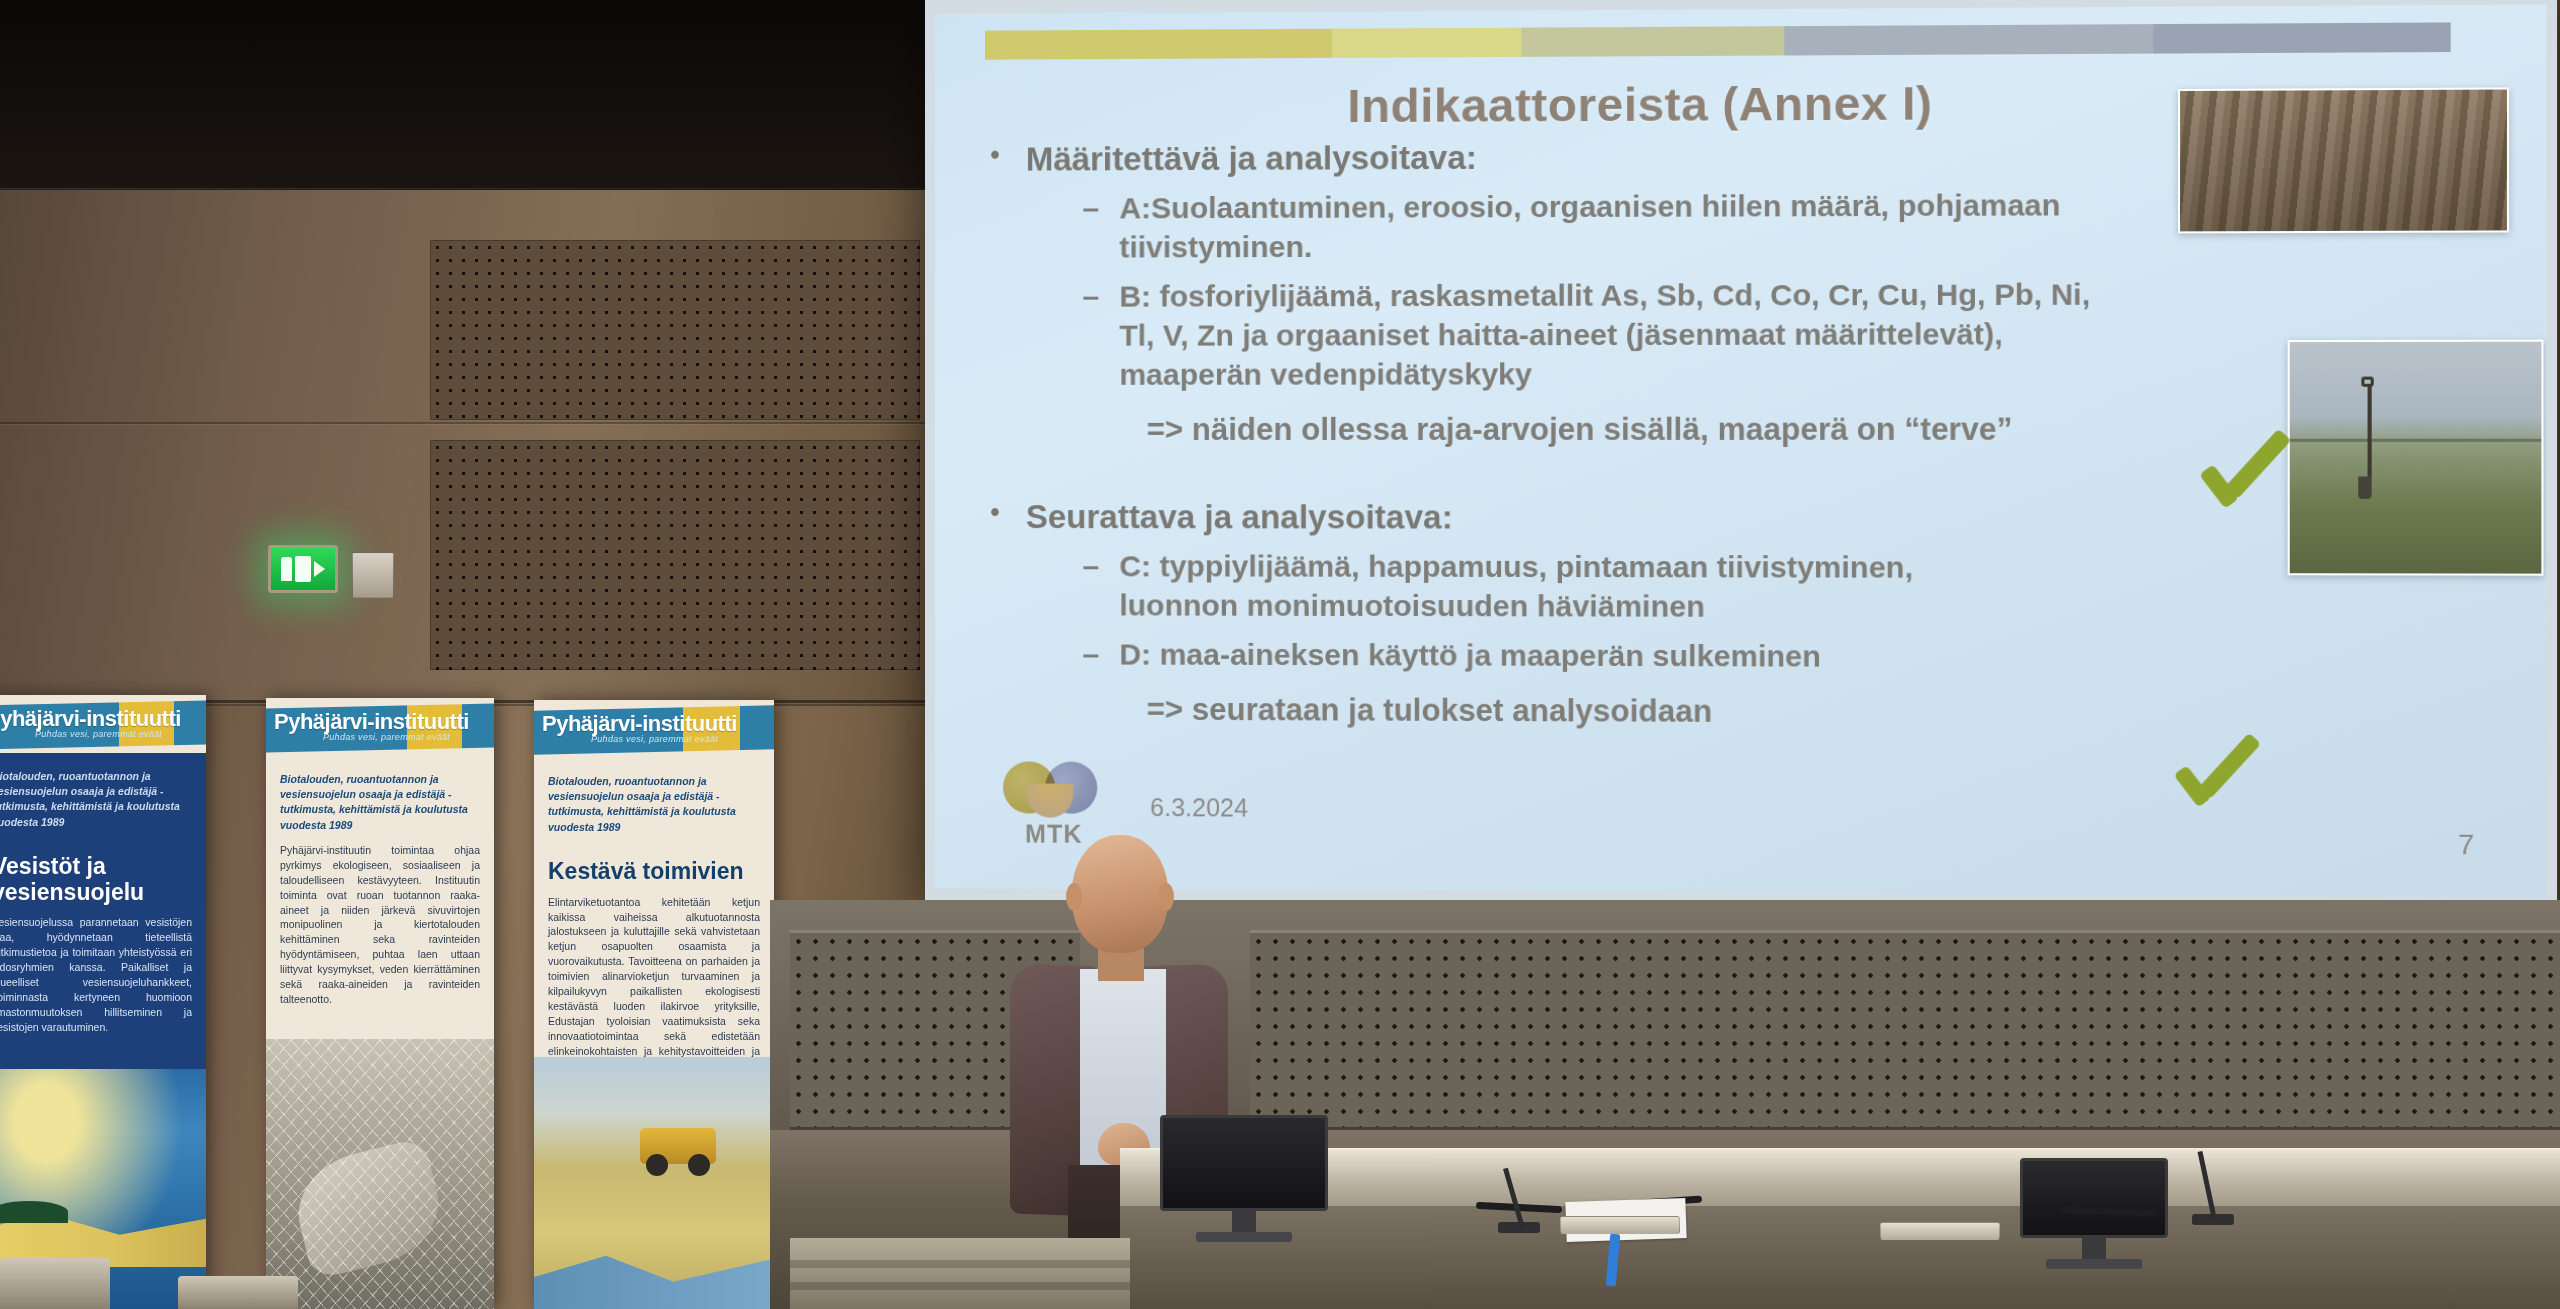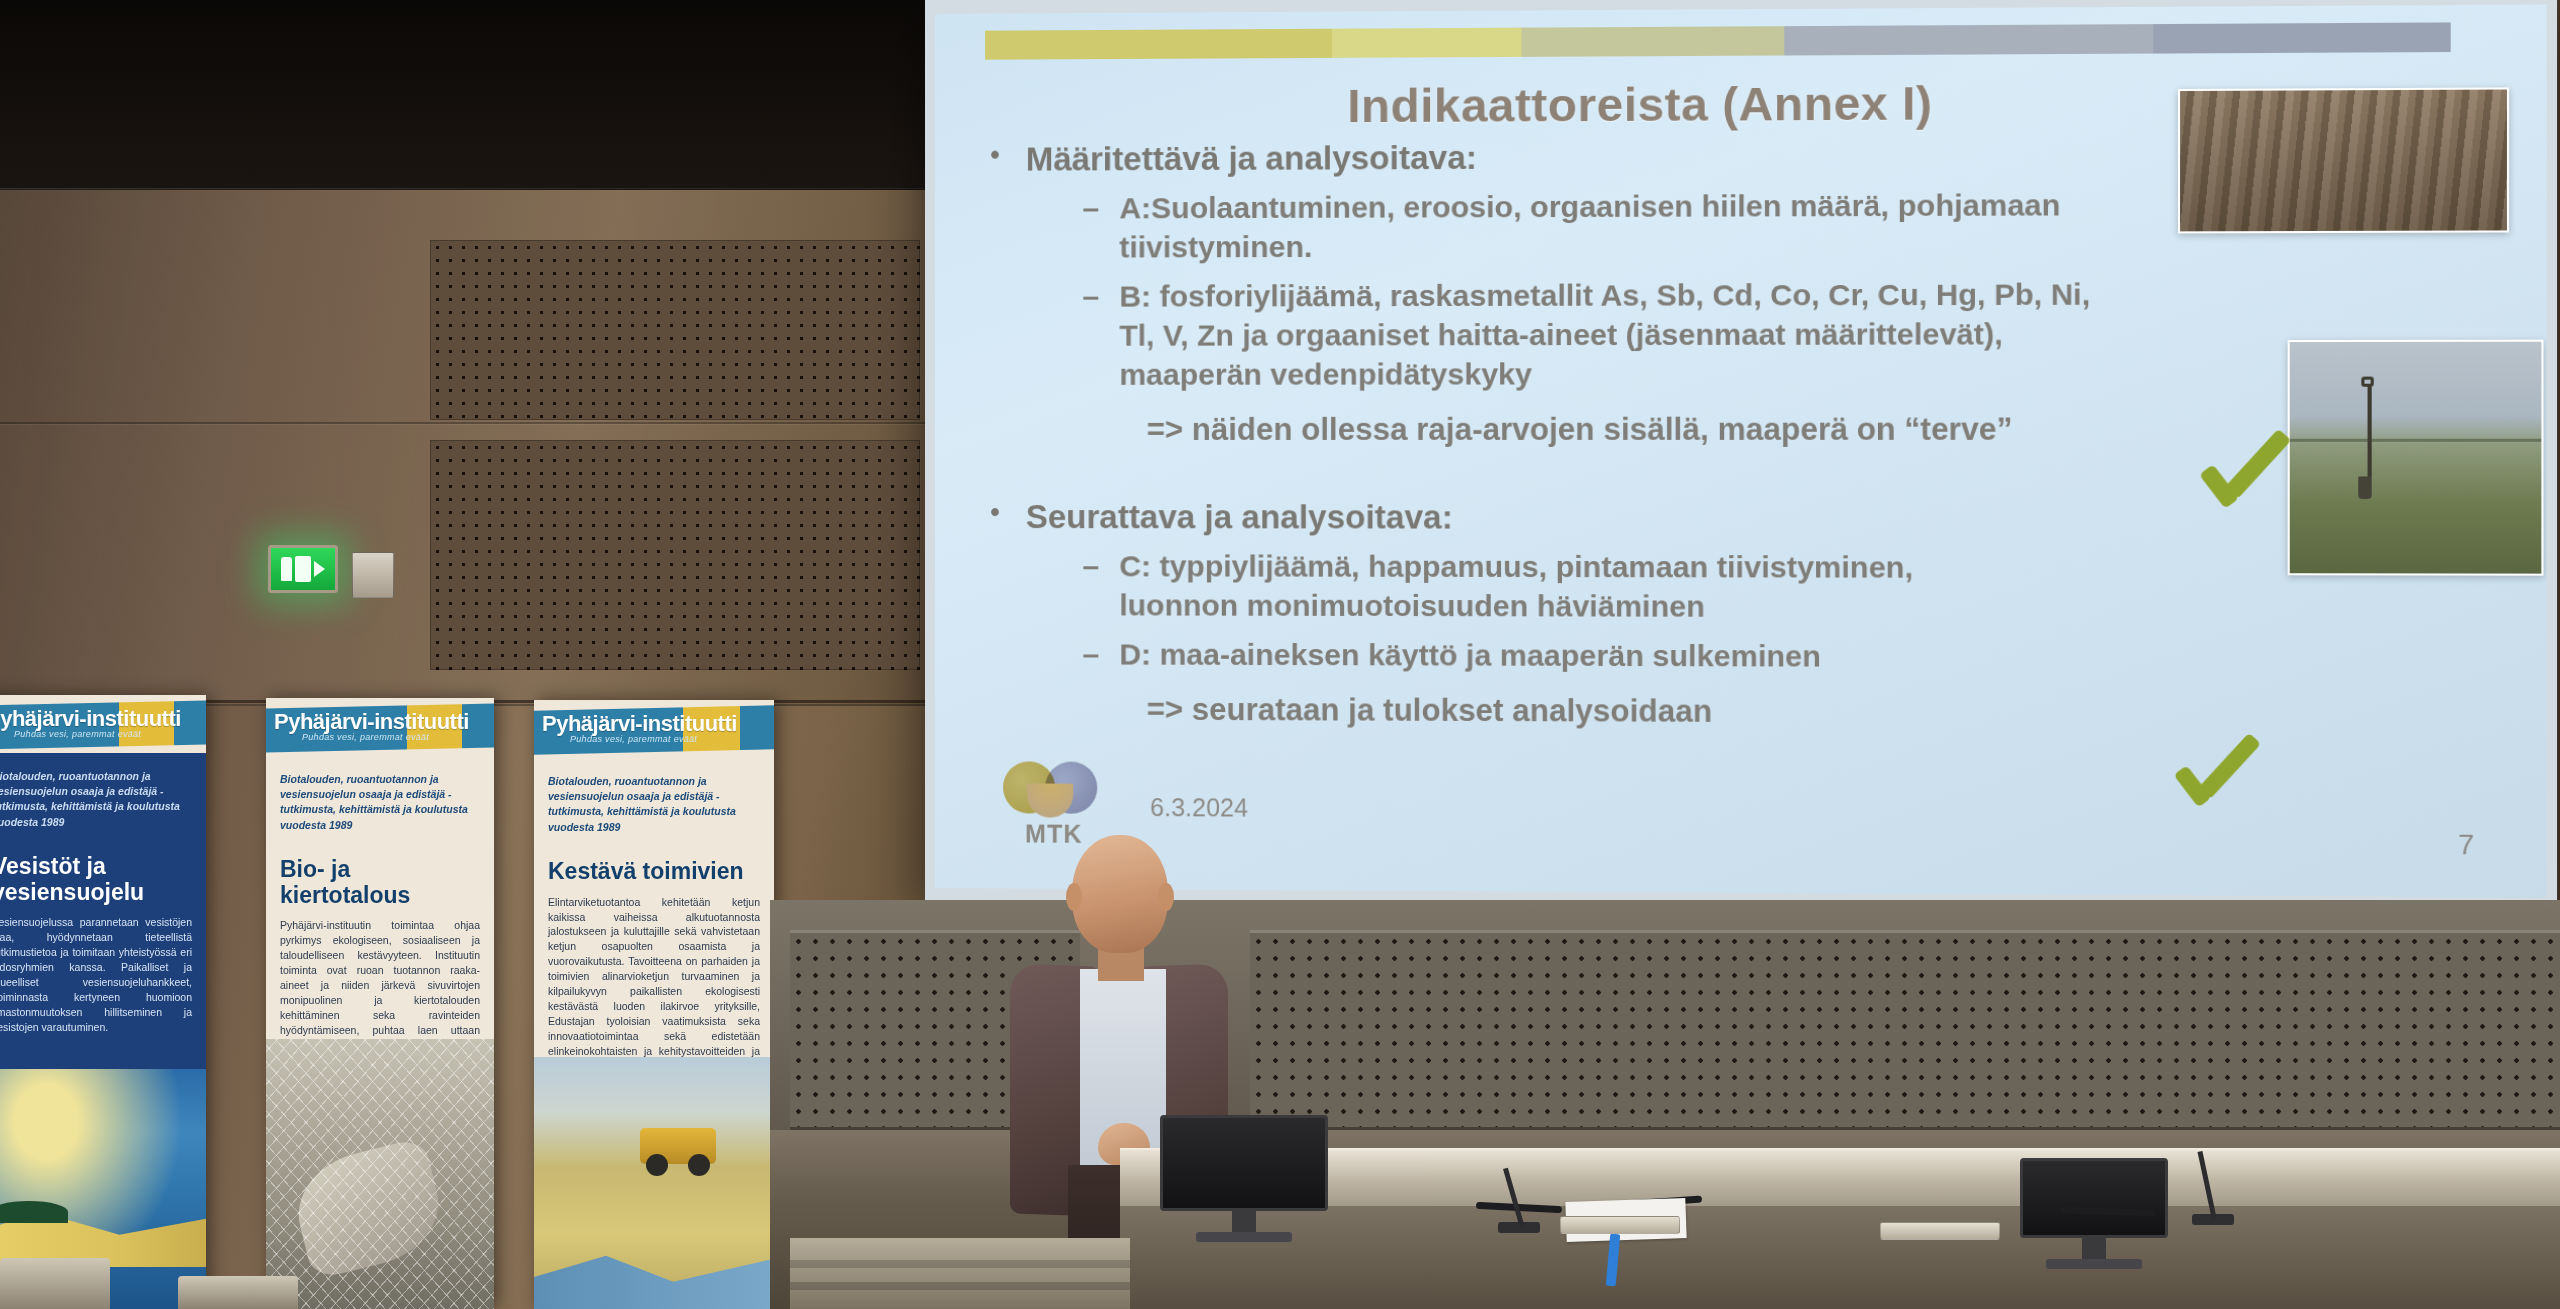--- a/index.html
+++ b/index.html
@@ -191,21 +191,21 @@
     position: absolute; left: 0; top: 8px; right: 0; height: 44px;
     background: linear-gradient(90deg, #2d7fa8 62%, #e3bc3a 62%, #e3bc3a 86%, #2d7fa8 86%);
     transform: skewY(-1.3deg);
   }
   .banner .brand {
     position: absolute; left: 8px; top: 11px; font-size: 22px; font-weight: 700;
     color: #ffffff; letter-spacing: -.5px; white-space: nowrap;
     text-shadow: 0 1px 1px rgba(0,0,0,.25);
   }
   .banner .tagline {
-    position: absolute; left: 36px; top: 34px; font-size: 9px; font-style: italic;
+    position: absolute; left: 57px; top: 34px; font-size: 9px; font-style: italic;
     color: #cfe6f2; letter-spacing: .3px; white-space: nowrap;
   }
   .banner .intro {
     font-size: 10.5px; font-style: italic; font-weight: 700; line-height: 1.45;
     padding: 16px 14px 0 14px; color: #1c4a7a;
   }
   .banner .headline {
     font-size: 23px; font-weight: 700; line-height: 1.12;
     padding: 24px 14px 0 14px; color: #123f6b;
   }
@@ -572,21 +572,20 @@
     </div>
   </div>
 
   <div class="banner" id="banner2">
     <div class="topbarwrap">
       <div class="bluebar2"></div>
       <div class="brand">Pyhäjärvi-instituutti</div>
       <div class="tagline">Puhdas vesi, paremmat eväät</div>
     </div>
     <div class="intro">Biotalouden, ruoantuotannon ja vesiensuojelun osaaja ja edistäjä - tutkimusta, kehittämistä ja koulutusta vuodesta 1989</div>
-    <div class="headline">Bio- ja kiertotalous</div>
     <div class="body">Pyhäjärvi-instituutin toimintaa ohjaa pyrkimys ekologiseen, sosiaaliseen ja taloudelliseen kestävyyteen. Instituutin toiminta ovat ruoan tuotannon raaka-aineet ja niiden järkevä sivuvirtojen monipuolinen ja kiertotalouden kehittäminen seka ravinteiden hyödyntämiseen, puhtaa laen uttaan liittyvat kysymykset, veden kierrättäminen sekä raaka-aineiden ja ravinteiden talteenotto.</div>
     <div class="photo">
       <div class="fish"></div>
       <div class="net"></div>
     </div>
   </div>
 
   <div class="banner" id="banner3">
     <div class="topbarwrap">
       <div class="bluebar2"></div>

